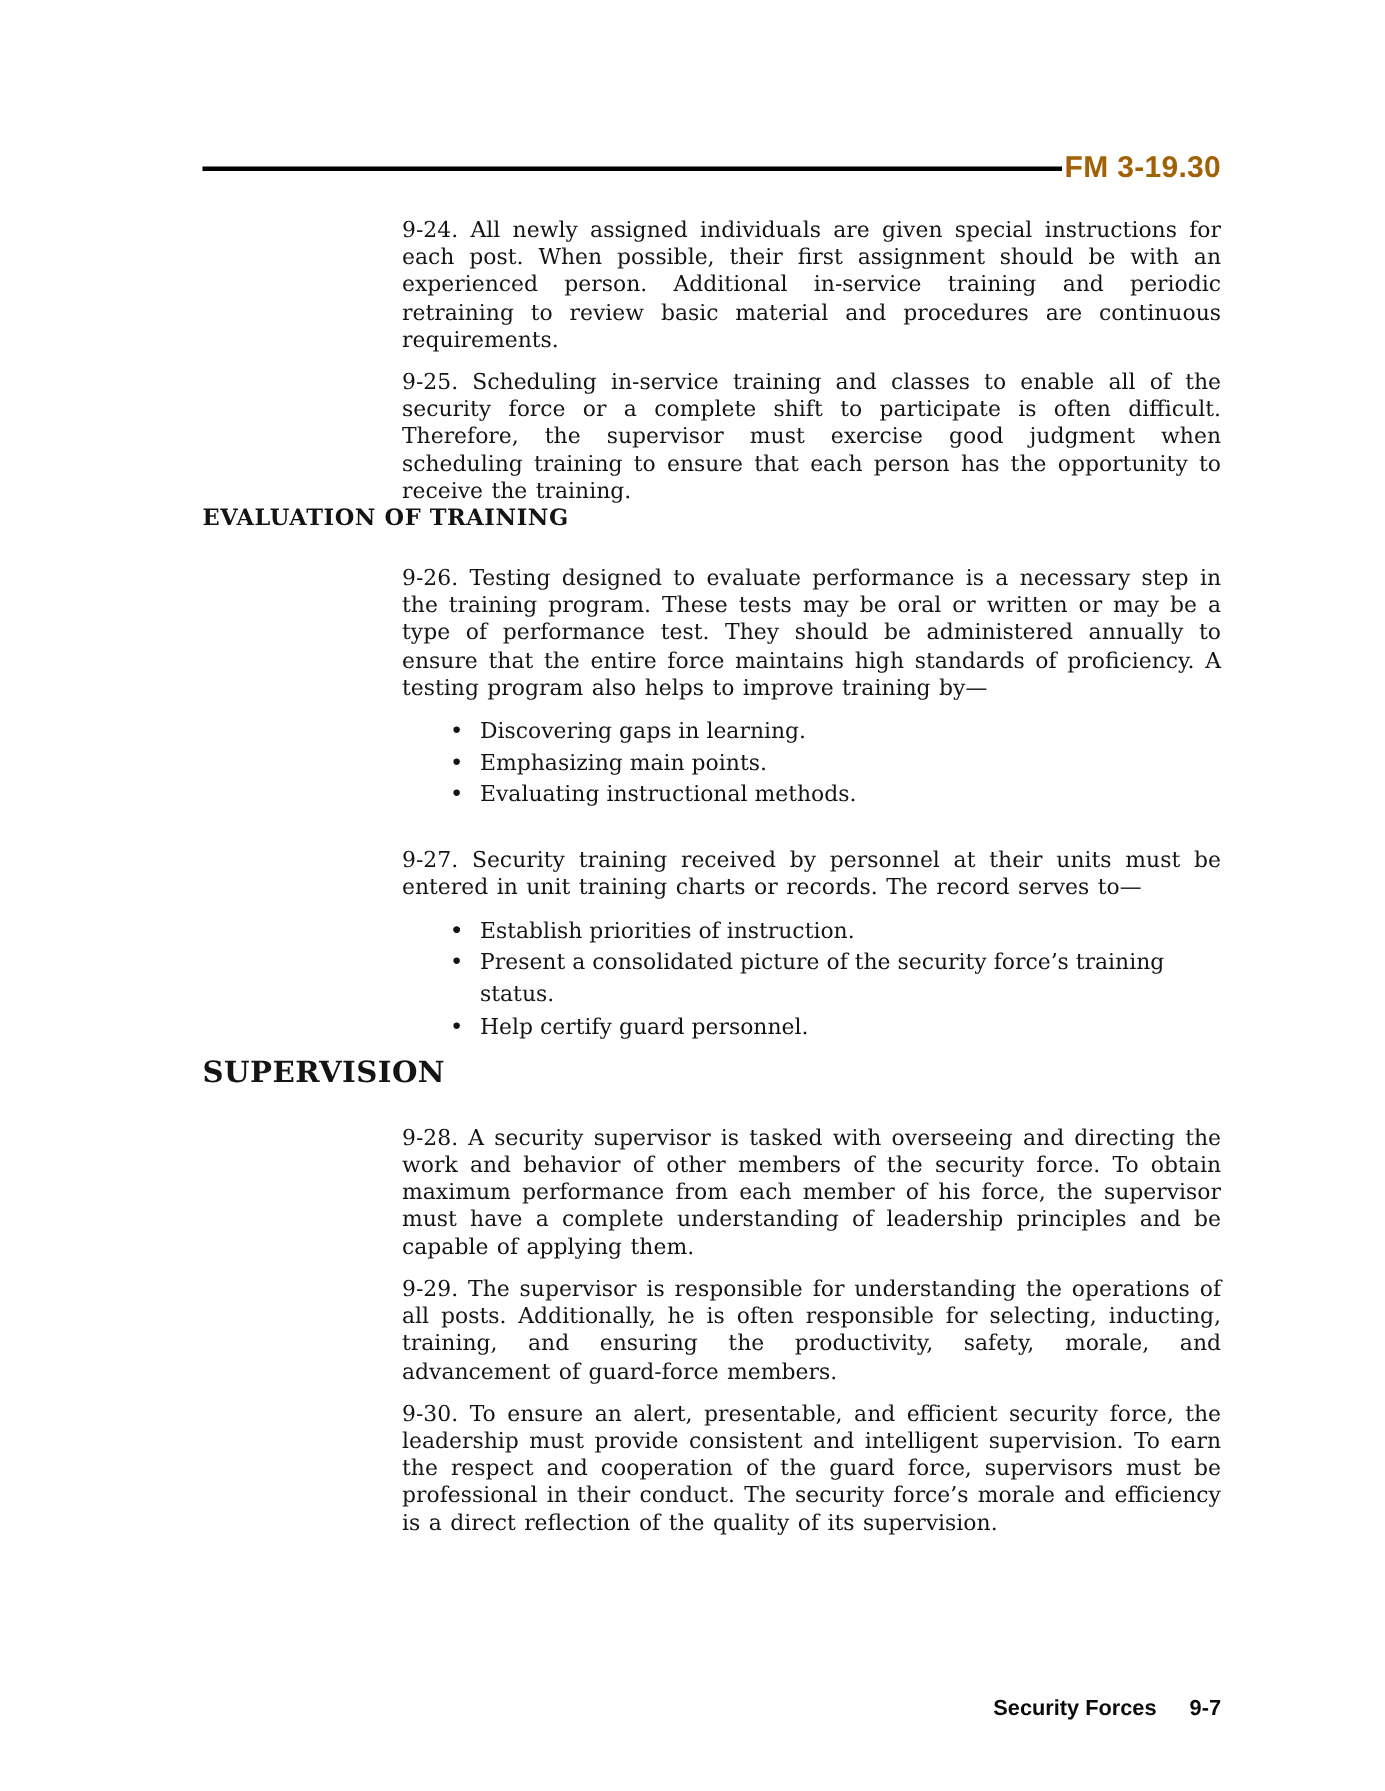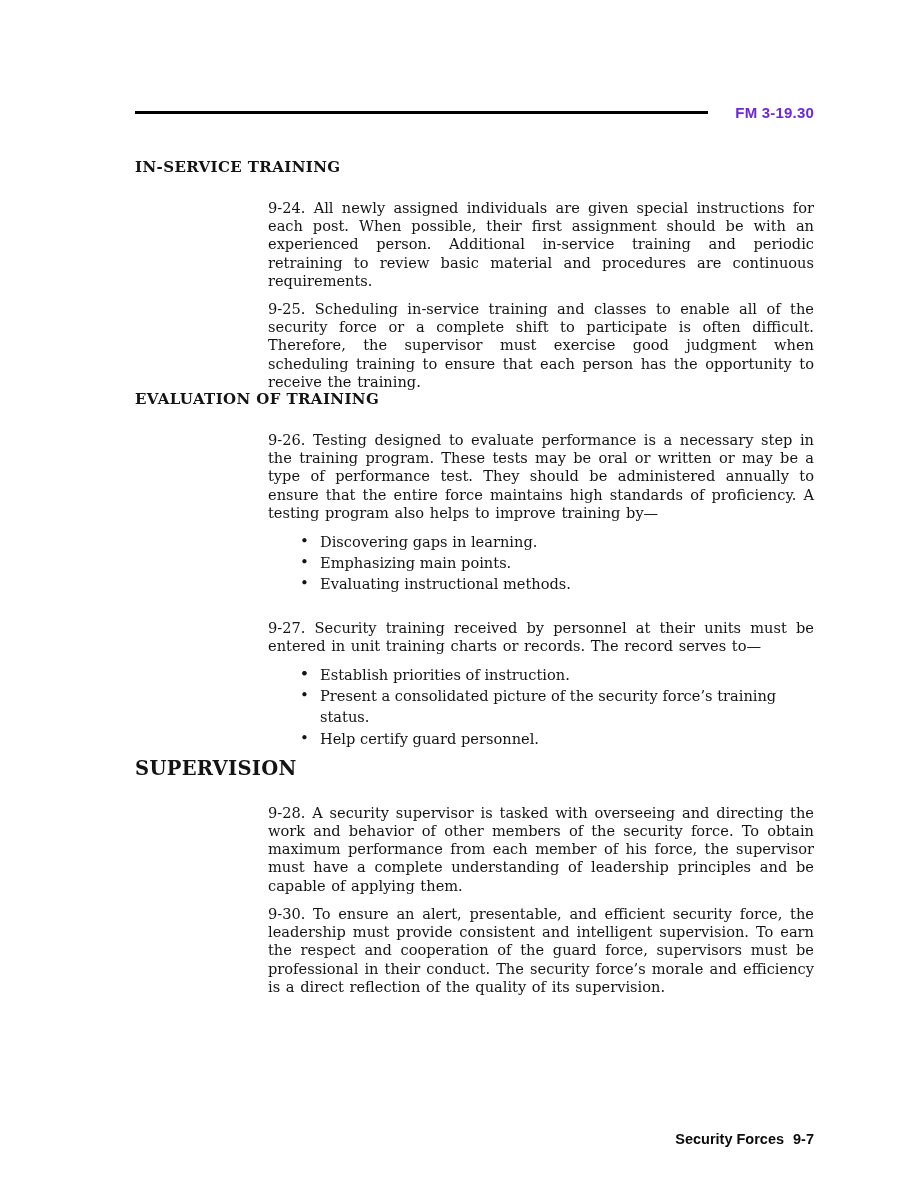--- a/index.html
+++ b/index.html
@@ -26,23 +26,23 @@
   }
   .header-rule {
     width: 573px;
     height: 3px;
     background: #000;
   }
   .doc-number {
     margin-left: auto;
     font-family: "Liberation Sans", sans-serif;
     font-weight: bold;
-    font-size: 15px;
+    font-size: 20px;
     letter-spacing: 0.2px;
-    color: #6d28d9;
+    color: #a16207;
     white-space: nowrap;
   }
   
   .subheading {
     font-size: 15px;
     font-weight: bold;
     letter-spacing: 0.4px;
     line-height: 16px;
     margin-top: 38px;
   }
@@ -86,35 +86,34 @@
   
   .page-footer {
     position: absolute;
     top: 1131px;
     right: 109px;
     font-family: "Liberation Sans", sans-serif;
     font-weight: bold;
     font-size: 14.5px;
     color: #0a0a0a;
     display: flex;
-    gap: 9px;
+    gap: 22px;
     white-space: nowrap;
   }
 </style>
 </head>
 <body>
 
 <div class="page">
 
   <div class="page-header">
     <div class="header-rule"></div>
     <div class="doc-number">FM 3-19.30</div>
   </div>
 
-  <h3 class="subheading">IN-SERVICE TRAINING</h3>
   <p class="para">9-24. All newly assigned individuals are given special instructions for each post. When possible, their first assignment should be with an experienced person. Additional in-service training and periodic retraining to review basic material and procedures are continuous requirements.</p>
   <p class="para">9-25. Scheduling in-service training and classes to enable all of the security force or a complete shift to participate is often difficult. Therefore, the supervisor must exercise good judgment when scheduling training to ensure that each person has the opportunity to receive the training.</p>
 
   <h3 class="subheading second">EVALUATION OF TRAINING</h3>
   <p class="para">9-26. Testing designed to evaluate performance is a necessary step in the training program. These tests may be oral or written or may be a type of performance test. They should be administered annually to ensure that the entire force maintains high standards of proficiency. A testing program also helps to improve training by—</p>
 
   <ul class="bullet-list">
     <li>
       <span class="bullet">•</span>
       <span>Discovering gaps in learning.</span>
@@ -144,20 +143,21 @@
       <span>Present a consolidated picture of the security force’s training status.</span>
     </li>
     <li>
       <span class="bullet">•</span>
       <span>Help certify guard personnel.</span>
     </li>
   </ul>
 
   <h2 class="major-heading">SUPERVISION</h2>
   <p class="para">9-28. A security supervisor is tasked with overseeing and directing the work and behavior of other members of the security force. To obtain maximum performance from each member of his force, the supervisor must have a complete understanding of leadership principles and be capable of applying them.</p>
+  <p class="para">9-29. The supervisor is responsible for understanding the operations of all posts. Additionally, he is often responsible for selecting, inducting, training, and ensuring the productivity, safety, morale, and advancement of guard-force members.</p>
   <p class="para">9-30. To ensure an alert, presentable, and efficient security force, the leadership must provide consistent and intelligent supervision. To earn the respect and cooperation of the guard force, supervisors must be professional in their conduct. The security force’s morale and efficiency is a direct reflection of the quality of its supervision.</p>
 
 </div>
 
 <div class="page-footer">
   <span>Security Forces</span>
   <span>9-7</span>
 </div>
 
 </body></html>

